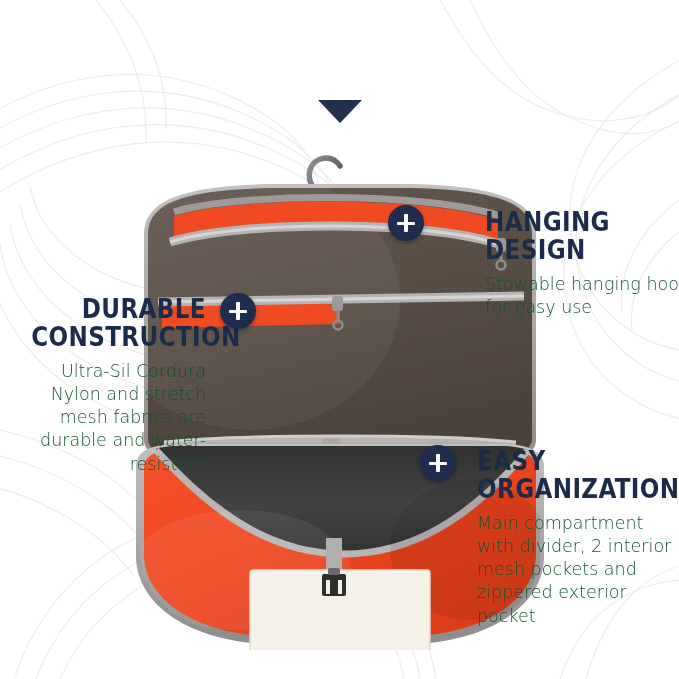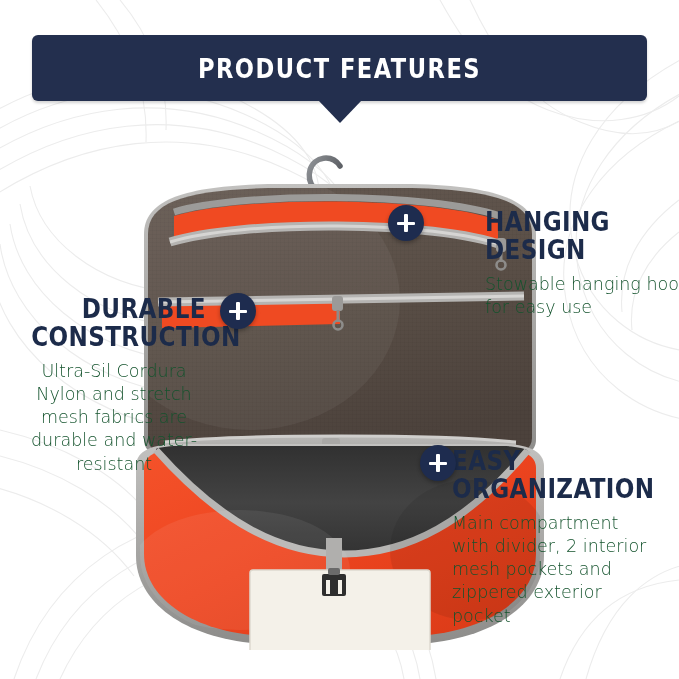--- a/index.html
+++ b/index.html
@@ -50,22 +50,22 @@
   }
   .callout p {
     margin-top:9px; color:#14532d; font-size:17.5px; line-height:1.33;
     font-weight:300;
     font-family:"DejaVu Sans","Liberation Sans",sans-serif;
   }
   .c-hanging { left:485px; top:208px; width:205px; }
   .c-hanging h3 { transform-origin:left center; }
   .c-durable  { left:22px;  top:295px; width:184px; text-align:right; }
   .c-durable h3 { transform-origin:right center; }
-  .c-durable p { text-align:center; }
-  .c-easy     { left:452px; top:447px; width:196px; }
+  .c-durable p { text-align:right; }
+  .c-easy     { left:477px; top:447px; width:196px; }
   .c-easy h3 { transform-origin:left center; }
 
   
   .badge {
     position:absolute; width:36px; height:36px; border-radius:50%;
     background:#1e2c4f; z-index:7;
     box-shadow:0 2px 4px rgba(0,0,0,.3);
   }
   .badge::before, .badge::after {
     content:""; position:absolute; background:#fff; border-radius:1px;
@@ -101,23 +101,20 @@
       <path d="M0,430 C60,444 116,472 150,516"></path>
       <path d="M0,456 C56,470 112,500 146,546"></path>
       <path d="M-10,486 C46,500 100,530 134,576"></path>
       <path d="M679,200 C640,230 618,268 622,312"></path>
       <path d="M679,232 C646,258 628,292 632,330"></path>
       <path d="M120,0 C150,36 168,80 166,130"></path>
       <path d="M96,0 C128,40 148,88 146,142"></path>
     </g>
   </svg>
 
-  <div class="banner">
-    <div class="banner-title">PRODUCT FEATURES</div>
-  </div>
   <div class="banner-pointer"></div>
 
   <svg class="product" viewBox="0 0 480 500" xmlns="http://www.w3.org/2000/svg">
     <defs>
       <linearGradient id="gOrange" x1="0" y1="0" x2="1" y2="1">
         <stop offset="0%" stop-color="#f4522a"></stop>
         <stop offset="45%" stop-color="#ee4520"></stop>
         <stop offset="100%" stop-color="#d93a17"></stop>
       </linearGradient>
       <linearGradient id="gMesh" x1="0" y1="0" x2="0.3" y2="1">

